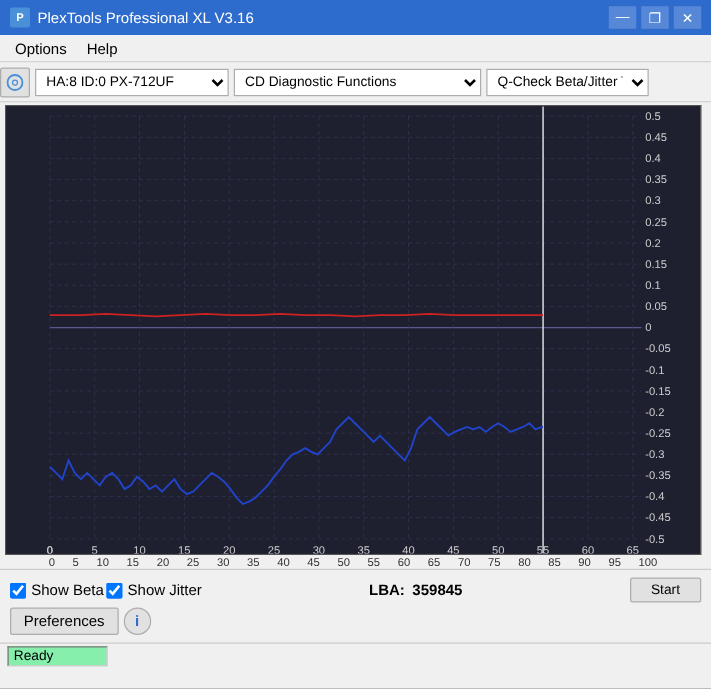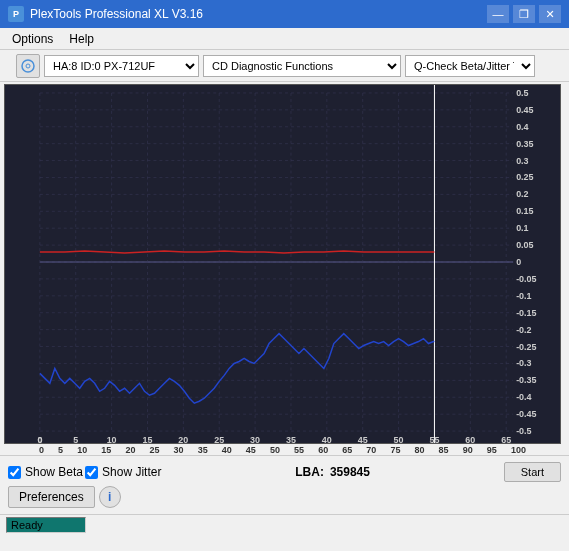--- a/index.html
+++ b/index.html
@@ -65,21 +65,21 @@
     .menu-item {
       padding: 2px 8px;
       cursor: pointer;
       font-size: 12px;
     }
     .toolbar {
       background: #f0f0f0;
       height: 32px;
       display: flex;
       align-items: center;
-      padding: 0 16px;
+      padding: 0 0;
       gap: 4px;
       border-bottom: 1px solid #ccc;
     }
     .toolbar-btn {
       width: 24px;
       height: 24px;
       background: #e1e1e1;
       border: 1px solid #adadad;
       cursor: pointer;
       display: flex;
@@ -95,21 +95,20 @@
       font-size: 11px;
       padding: 0 4px;
       cursor: pointer;
     }
     .drive-select { width: 155px; }
     .func-select { width: 198px; }
     .test-select { width: 130px; }
     .chart-area {
       background: #f0f0f0;
       padding: 2px 4px 0 4px;
-      font-weight: bold;
     }
     .chart-container {
       position: relative;
       background: #1a1a2e;
       width: 557px;
       height: 360px;
       border: 1px solid #555;
       overflow: hidden;
     }
     .chart-canvas {
@@ -211,21 +210,21 @@
       align-items: center;
       padding: 0 6px;
       font-size: 11px;
     }
     .status-panel {
       border: 1px inset #ccc;
       padding: 0 4px;
       height: 16px;
       display: flex;
       align-items: center;
-      background: #0f766e;
+      background: #86efac;
       min-width: 80px;
     }
   </style>
 </head>
 <body>
 
 <div class="title-bar">
   <div class="title-bar-left">
     <div class="title-bar-icon">P</div>
     <span>PlexTools Professional XL V3.16</span>

